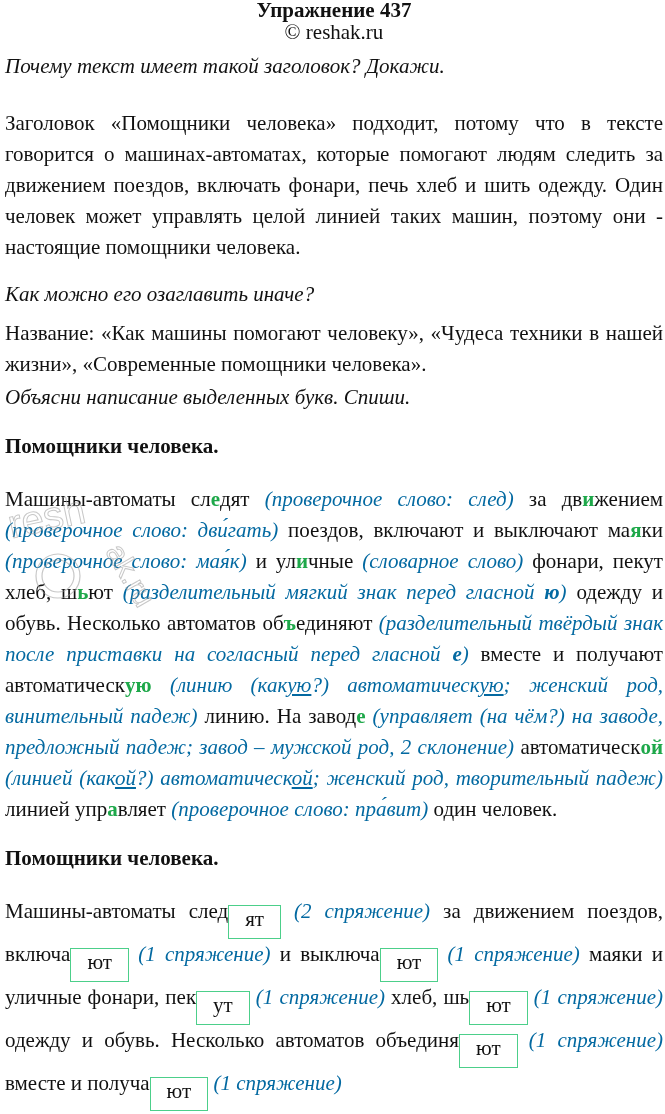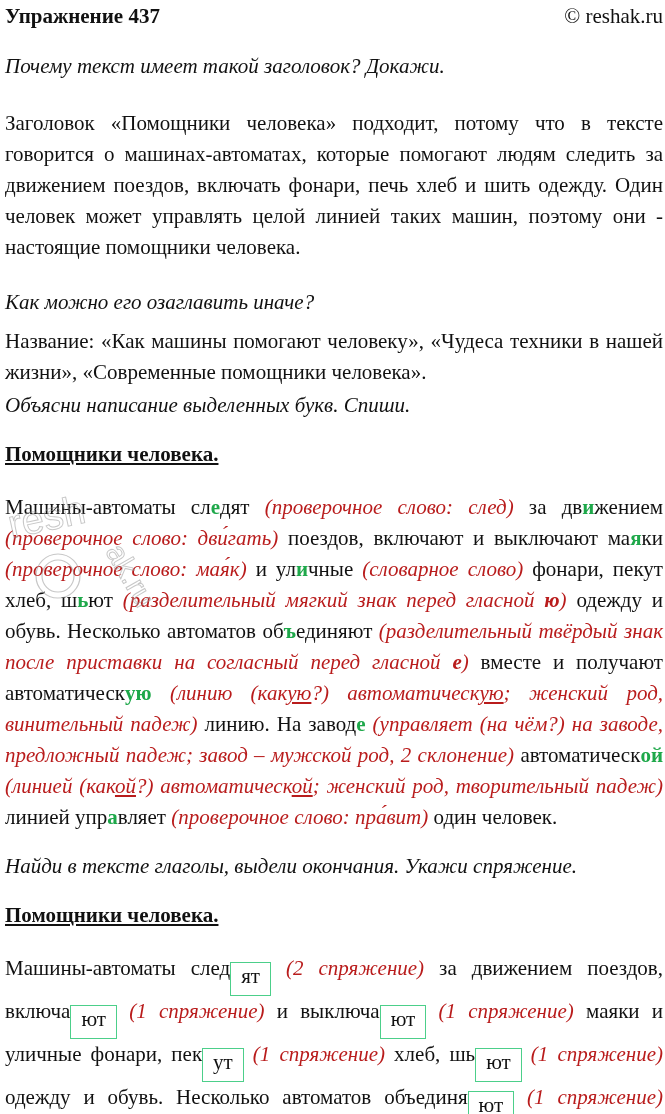--- a/index.html
+++ b/index.html
@@ -1,53 +1,52 @@
 <!DOCTYPE html>
 <html><head>
 <meta charset="utf-8">
 <style>
   html, body { margin:0; padding:0; background:#ffffff; }
   body { width:665px; height:1114px; overflow:hidden; position:relative;
          font-family:"Liberation Serif", serif; color:#111; }
   .page { position:absolute; left:0; top:0; width:665px; padding:0 2px 0 5px; box-sizing:border-box; }
-  .header { display:flex; justify-content:space-between; align-items:flex-end; height:28px; }
+  .header { display:flex; justify-content:space-between; align-items:center; height:28px;flex-direction:column; }
   .ex-title { font-weight:bold; font-size:21px; line-height:24px; margin-top:-2px; }
   .copyright { font-size:21px; line-height:24px; margin-top:-2px; }
   p { margin:0; text-align:justify; font-size:21px; line-height:31px; }
   .q { font-style:italic; }
-  .h { font-weight:bold;text-decoration:underline; }
-  .ann { font-style:italic; color:#b91c1c; }
+  .h { font-weight:bold; }
+  .ann { font-style:italic; color:#0369a1; }
   .hl { color:#1ea84a; font-weight:bold; }
   .ul { text-decoration:underline; }
-  .box { border:1.5px solid #4ccf8a; padding:0 10px; display:inline-block; line-height:26px; height:34px; box-sizing:border-box; vertical-align:-8px; }
+  .box { border:1.5px solid #4ccf8a; padding:0 16px; display:inline-block; line-height:26px; height:34px; box-sizing:border-box; vertical-align:-8px; }
   .b { font-weight:bold; }
   .watermark { position:absolute; left:0; top:480px; width:160px; height:160px; pointer-events:none; opacity:0.55; }
 </style>
 </head>
 <body>
 
 <div class="page">
 
   <div class="header">
     <span class="ex-title">Упражнение 437</span>
     <span class="copyright">© reshak.ru</span>
   </div>
 
   <p class="q" style="margin-top:23px">Почему текст имеет такой заголовок? Докажи.</p>
   <p style="margin-top:26px">Заголовок «Помощники человека» подходит, потому что в тексте говорится о машинах-автоматах, которые помогают людям следить за движением поездов, включать фонари, печь хлеб и шить одежду. Один человек может управлять целой линией таких машин, поэтому они - настоящие помощники человека.</p>
 
-  <p class="q" style="margin-top:24px">Как можно его озаглавить иначе?</p>
+  <p class="q" style="margin-top:16px">Как можно его озаглавить иначе?</p>
   <p style="margin-top:8px">Название: «Как машины помогают человеку», «Чудеса техники в нашей жизни», «Современные помощники человека».</p>
 
   <p class="q" style="margin-top:2px">Объясни написание выделенных букв. Спиши.</p>
   <p class="h" style="margin-top:18px">Помощники человека.</p>
 
   <p style="margin-top:22px"><span>Машины-автоматы сл</span><span class="hl">е</span><span>дят </span><span class="ann">(проверочное слово: след)</span><span> за дв</span><span class="hl">и</span><span>жением </span><span class="ann">(проверочное слово: дви́гать)</span><span> поездов, включают и выключают ма</span><span class="hl">я</span><span>ки </span><span class="ann">(проверочное слово: мая́к)</span><span> и ул</span><span class="hl">и</span><span>чные </span><span class="ann">(словарное слово)</span><span> фонари, пекут хлеб, ш</span><span class="hl">ь</span><span>ют </span><span class="ann"><span>(разделительный мягкий знак перед гласной </span><span class="b">ю</span><span>)</span></span><span> одежду и обувь. Несколько автоматов об</span><span class="hl">ъ</span><span>единяют </span><span class="ann"><span>(разделительный твёрдый знак после приставки на согласный перед гласной </span><span class="b">е</span><span>)</span></span><span> вместе и получают автоматическ</span><span class="hl">ую</span><span> </span><span class="ann"><span>(линию (как</span><span class="ul">ую</span><span>?) автоматическ</span><span class="ul">ую</span><span>; женский род, винительный падеж)</span></span><span> линию. На завод</span><span class="hl">е</span><span> </span><span class="ann">(управляет (на чём?) на заводе, предложный падеж; завод – мужской род, 2 склонение)</span><span> автоматическ</span><span class="hl">ой</span><span> </span><span class="ann"><span>(линией (как</span><span class="ul">ой</span><span>?) автоматическ</span><span class="ul">ой</span><span>; женский род, творительный падеж)</span></span><span> линией упр</span><span class="hl">а</span><span>вляет </span><span class="ann">(проверочное слово: пра́вит)</span><span> один человек.</span></p>
 
-  <p class="q" style="margin-top:18px">Найди в тексте глаголы, выдели окончания. Укажи спряжение.</p>
   <p class="h" style="margin-top:18px">Помощники человека.</p>
 
   <p style="margin-top:22px"><span>Машины-автоматы след</span><span class="box">ят</span> <span class="ann">(2 спряжение)</span><span> за движением поездов, включа</span><span class="box">ют</span> <span class="ann">(1 спряжение)</span><span> и выключа</span><span class="box">ют</span> <span class="ann">(1 спряжение)</span><span> маяки и уличные фонари, пек</span><span class="box">ут</span> <span class="ann">(1 спряжение)</span><span> хлеб, шь</span><span class="box">ют</span> <span class="ann">(1 спряжение)</span><span> одежду и обувь. Несколько автоматов объединя</span><span class="box">ют</span> <span class="ann">(1 спряжение)</span><span> вместе и получа</span><span class="box">ют</span> <span class="ann">(1 спряжение)</span> </p>
 </div>
 
 <svg class="watermark" viewBox="0 0 160 160">
   <g fill="none" stroke="#9a9a9a" stroke-width="1.2">
     <circle cx="58" cy="96" r="22"></circle>
     <circle cx="58" cy="96" r="16"></circle>
   </g>

